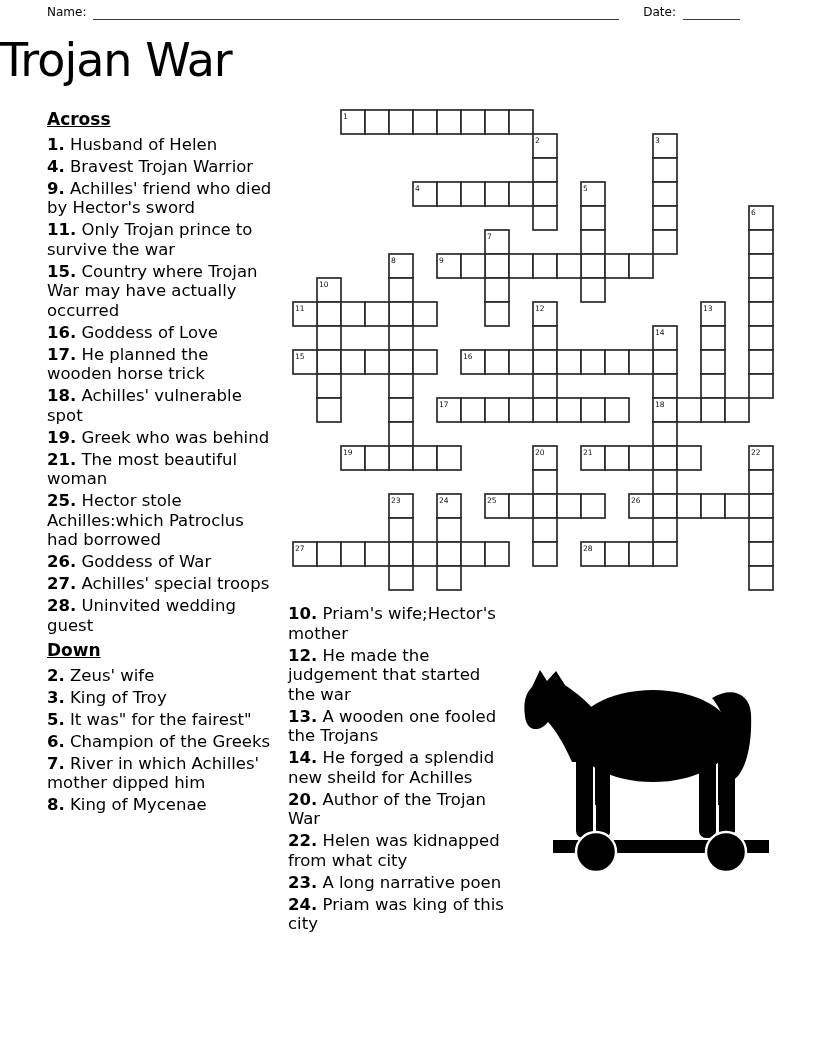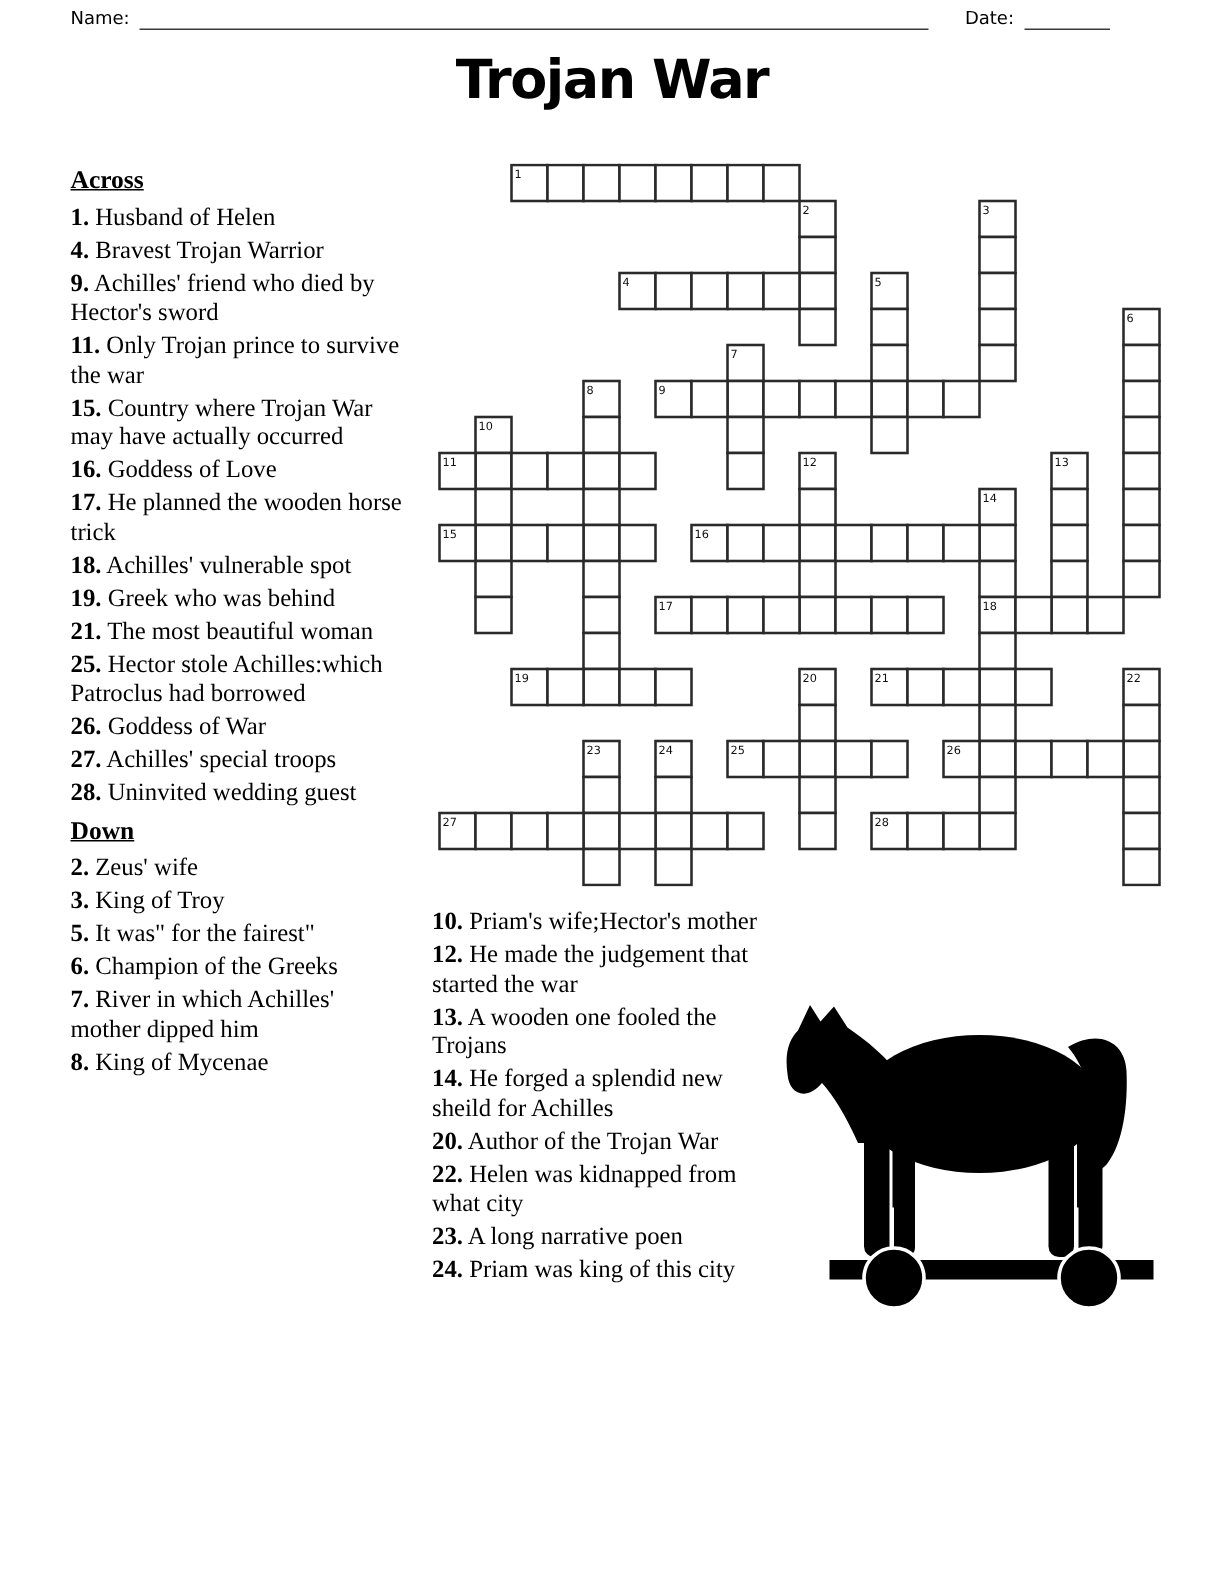--- a/index.html
+++ b/index.html
@@ -8,24 +8,24 @@
     font-family:"DejaVu Sans","Liberation Sans",sans-serif;overflow:hidden;
   }
   .header{
     position:absolute;left:47px;top:3px;width:693px;
     display:flex;align-items:flex-end;font-size:12px;line-height:18px;
   }
   .hline{border-bottom:1.6px solid #3a3a3a;height:14px;}
   .name-line{flex:1;margin:0 24px 1px 7px;}
   .date-line{width:57px;margin:0 0 1px 7px;}
   .page-title{
-    position:absolute;top:33px;left:0;width:100%;text-align:center;
-    font-size:36px;font-weight:700;letter-spacing:-1px;
-  }
-  .clues{position:absolute;font-size:16.5px;line-height:19.5px;font-family:Liberation Serif, serif;}
+    position:absolute;top:33px;left:0;width:100%;
+    font-size:46px;font-weight:400;letter-spacing:-1px;
+  }
+  .clues{position:absolute;font-size:16.5px;line-height:19.5px;}
   .clues-col1{left:47px;top:110px;width:226px;}
   .clues-col2{left:288px;top:592px;width:224px;margin-top:12px;}
   .clue-heading{
     font-size:17px;font-weight:bold;text-decoration:underline;
     margin:0 0 5px 0;
   }
   .down-heading{margin-top:6px;}
   .clue{margin:0 0 2.5px 0;}
   .clue b{font-weight:bold;}
   #grid-svg{position:absolute;left:292px;top:109px;}

